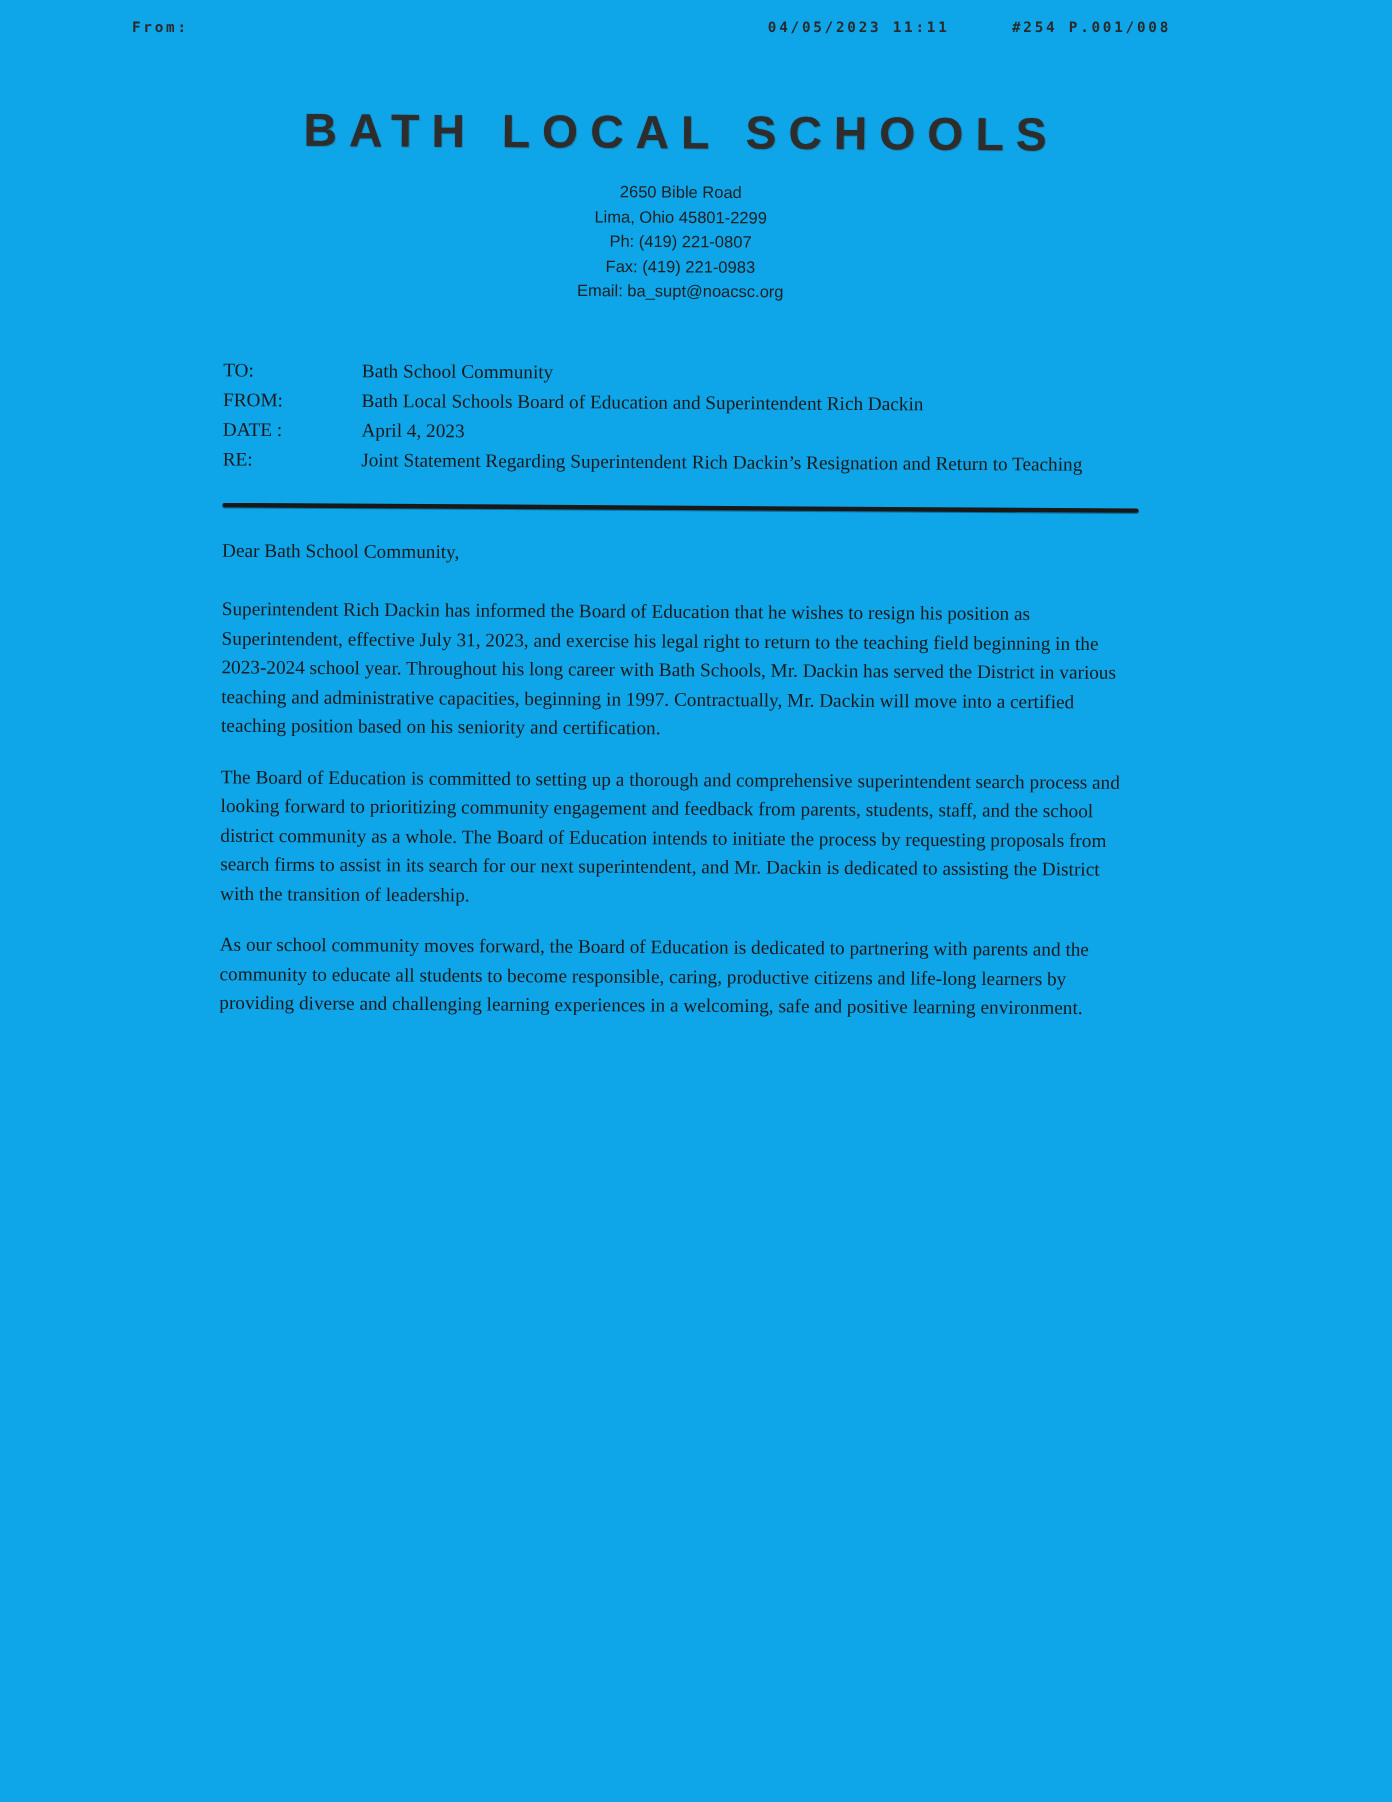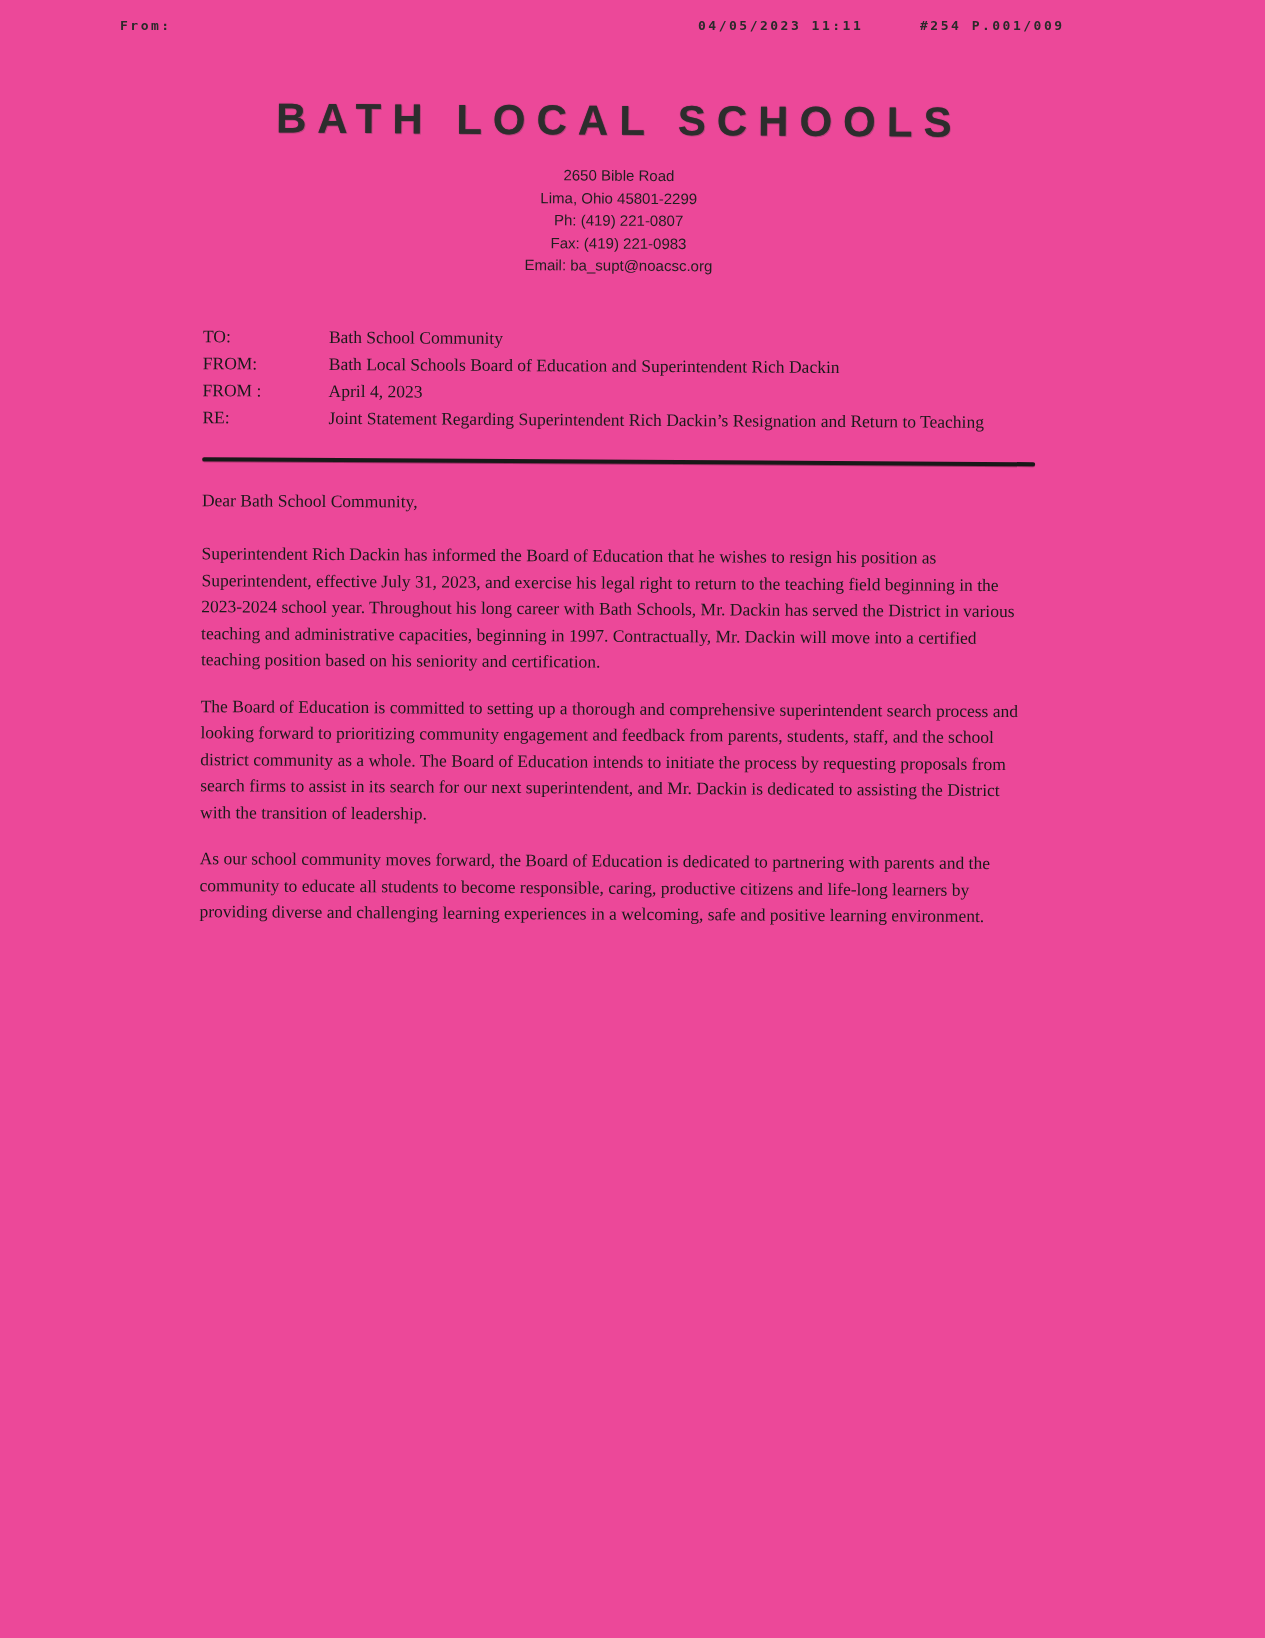--- a/index.html
+++ b/index.html
@@ -4,21 +4,21 @@
 <style>
   html, body {
     margin: 0;
     padding: 0;
     background: #ffffff;
   }
   .page {
     position: relative;
     width: 1265px;
     height: 1638px;
-    background: #ec4899;
+    background: #0ea5e9;
     overflow: hidden;
     font-family: "Liberation Serif", serif;
     color: #1a1a1a;
   }
 
   
   .fax-header {
     position: absolute;
     top: 16px;
     left: 0;
@@ -104,21 +104,21 @@
   .para { margin: 0 0 20px 0; text-align: left; }
 </style>
 </head>
 <body>
 
 <div class="page">
 
   <div class="fax-header">
     <span class="fax-from">From:</span>
     <span class="fax-dt">04/05/2023 11:11</span>
-    <span class="fax-page">#254 P.001/009</span>
+    <span class="fax-page">#254 P.001/008</span>
   </div>
 
   <div class="letter">
 
     <div class="letterhead">
       <div class="school-title">BATH LOCAL SCHOOLS</div>
       <div class="address-block">
         <div>2650 Bible Road</div>
         <div>Lima, Ohio 45801-2299</div>
         <div>Ph: (419) 221-0807</div>
@@ -130,21 +130,21 @@
     <div class="memo">
       <div class="memo-row">
         <div class="memo-label">TO:</div>
         <div class="memo-value">Bath School Community</div>
       </div>
       <div class="memo-row">
         <div class="memo-label">FROM:</div>
         <div class="memo-value">Bath Local Schools Board of Education and Superintendent Rich Dackin</div>
       </div>
       <div class="memo-row">
-        <div class="memo-label">FROM :</div>
+        <div class="memo-label">DATE :</div>
         <div class="memo-value">April 4, 2023</div>
       </div>
       <div class="memo-row">
         <div class="memo-label">RE:</div>
         <div class="memo-value">Joint Statement Regarding Superintendent Rich Dackin’s Resignation and Return to Teaching</div>
       </div>
     </div>
 
     <div class="rule"></div>
 

